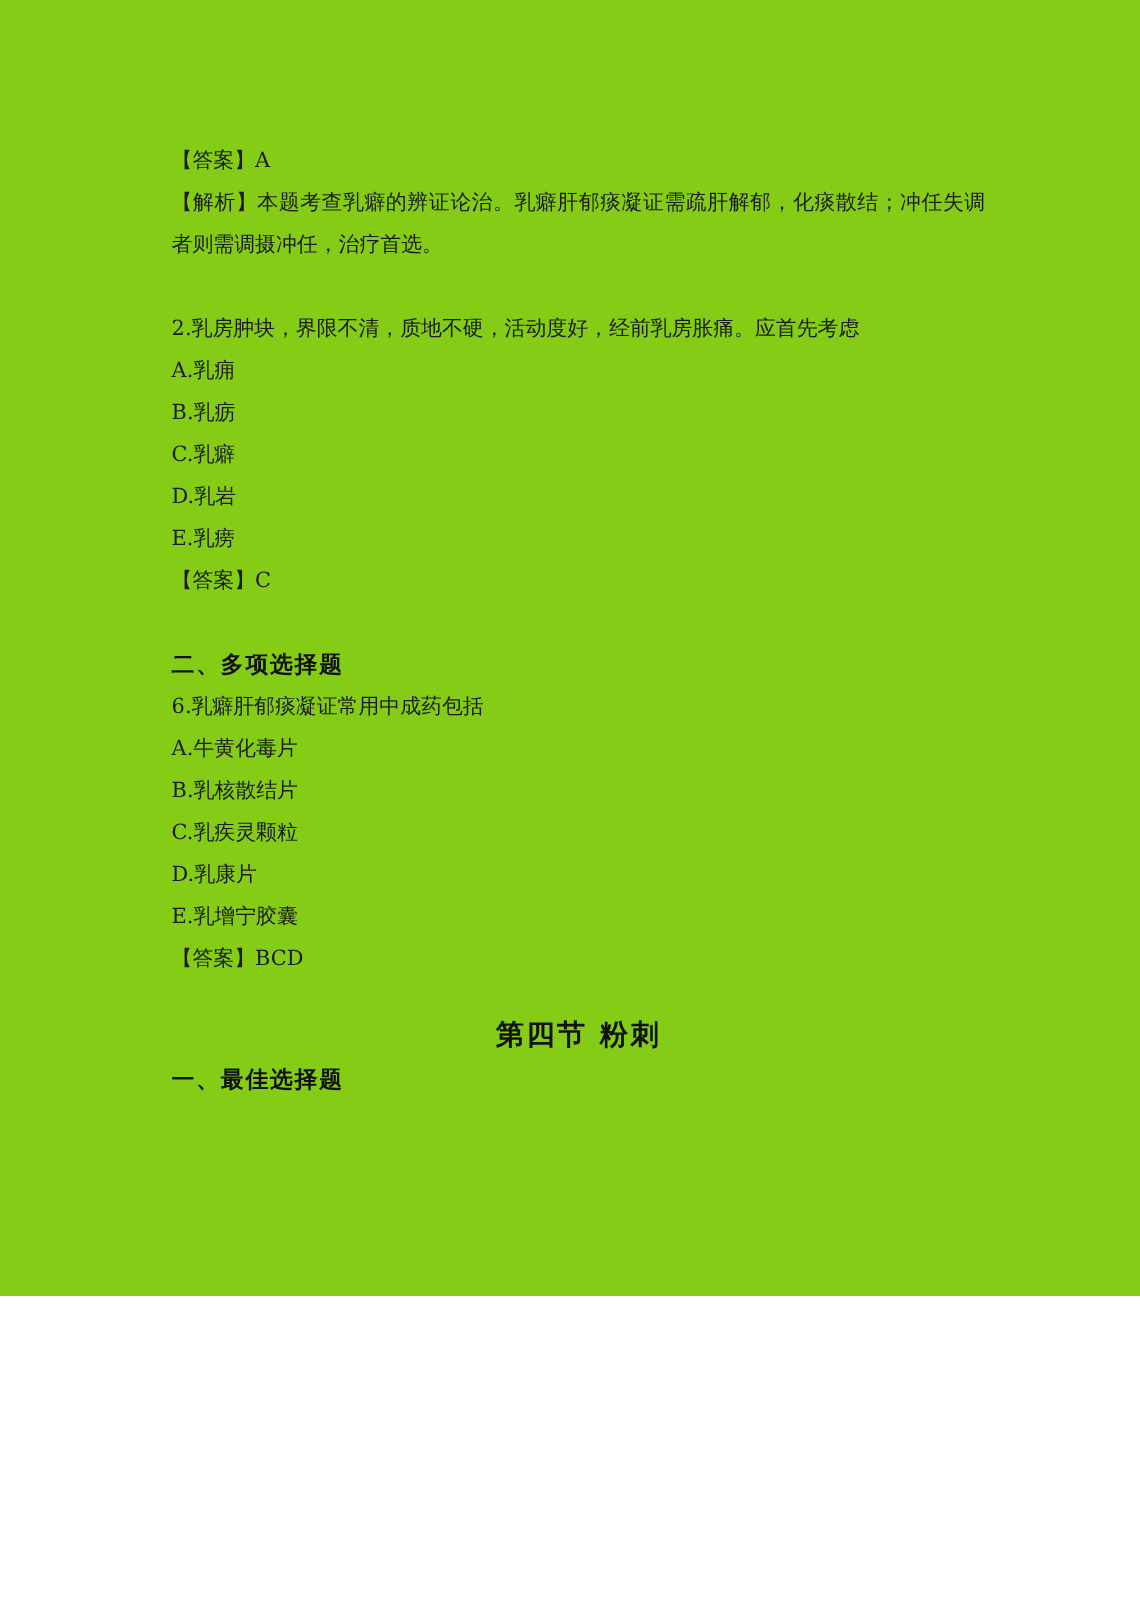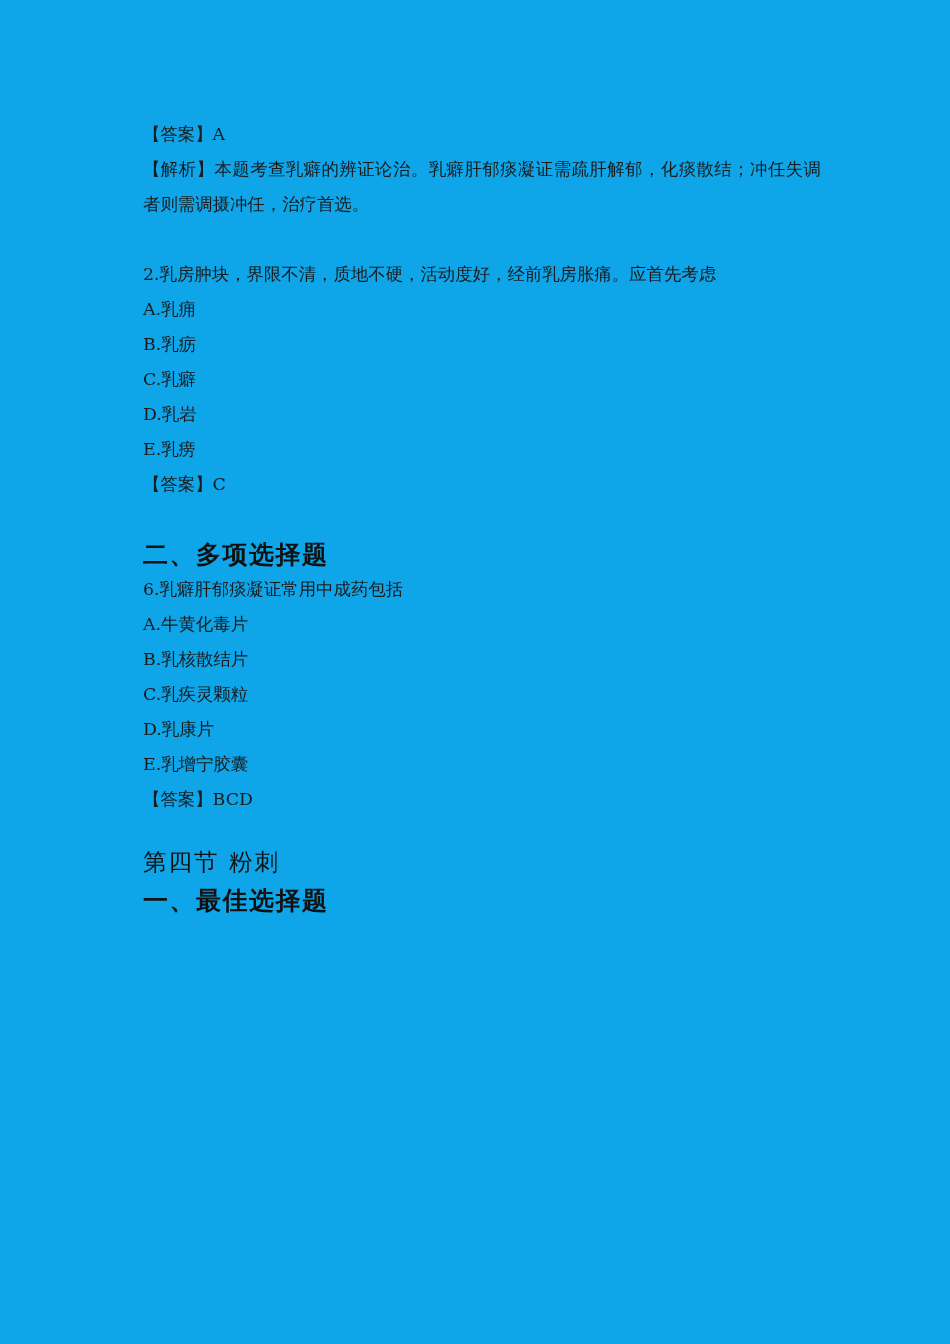--- a/index.html
+++ b/index.html
@@ -3,22 +3,22 @@
 <meta charset="utf-8">
 <style>
   html, body {
     margin: 0;
     padding: 0;
     background: #ffffff;
   }
   .page {
     position: relative;
     width: 950px;
-    height: 1344px;
-    background: #0ea5e9;
+    height: 1080px;
+    background: #84cc16;
     box-sizing: border-box;
     padding: 117px 129px 0 143px;
     font-family: "DejaVu Serif", "Liberation Serif", serif;
     color: #1b1b1b;
     overflow: hidden;
   }
   .line, .para {
     margin: 0;
     font-size: 17.4px;
     line-height: 35px;
@@ -29,30 +29,30 @@
     text-align: justify;
     text-justify: inter-ideograph;
   }
   .gap {
     height: 35px;
   }
   .sub-heading {
     margin: 0;
     font-family: "DejaVu Sans", "Liberation Sans", sans-serif;
     font-weight: bold;
-    font-size: 25px;
+    font-size: 19px;
     line-height: 35px;
     letter-spacing: 1.5px;
     color: #111111;
   }
   .section-heading {
     margin: 24px 0 0 0;
-    text-align: left;
+    text-align: center;
     font-family: "DejaVu Sans", "Liberation Sans", sans-serif;
-    font-weight: normal;
+    font-weight: bold;
     font-size: 23.5px;
     line-height: 42px;
     letter-spacing: 2px;
     color: #111111;
   }
 </style>
 </head>
 <body>
 
 <div class="page">

